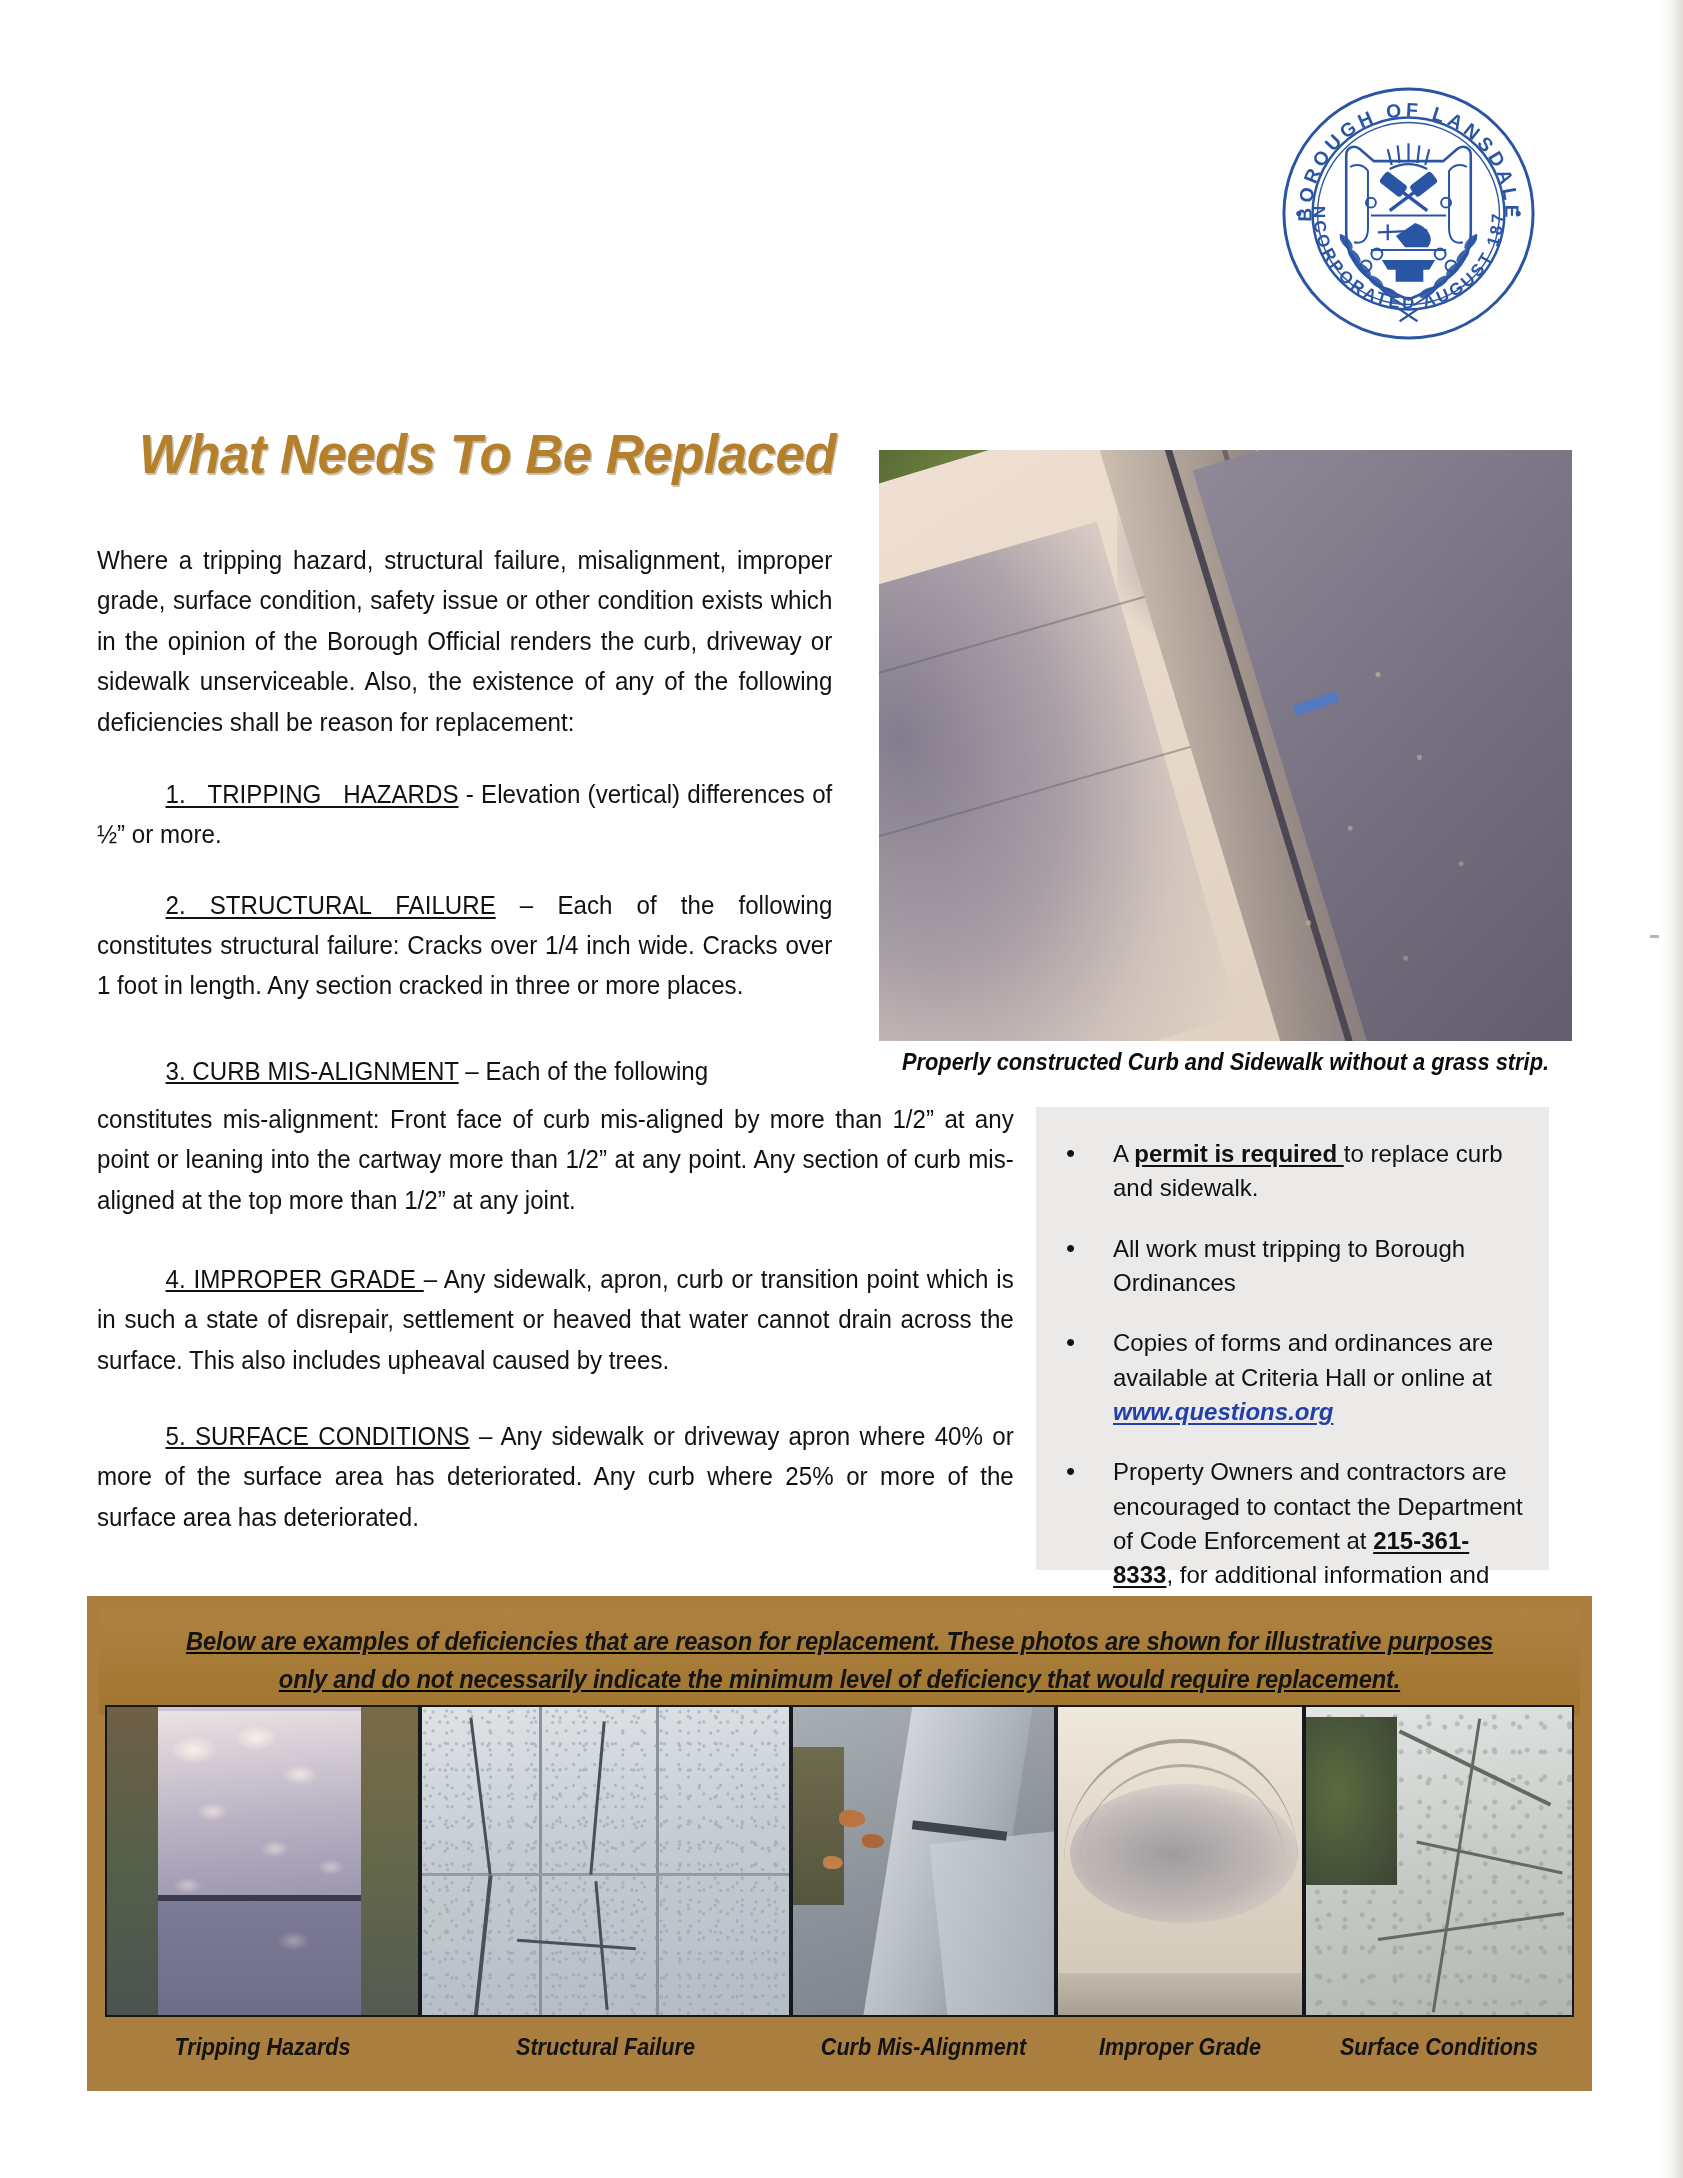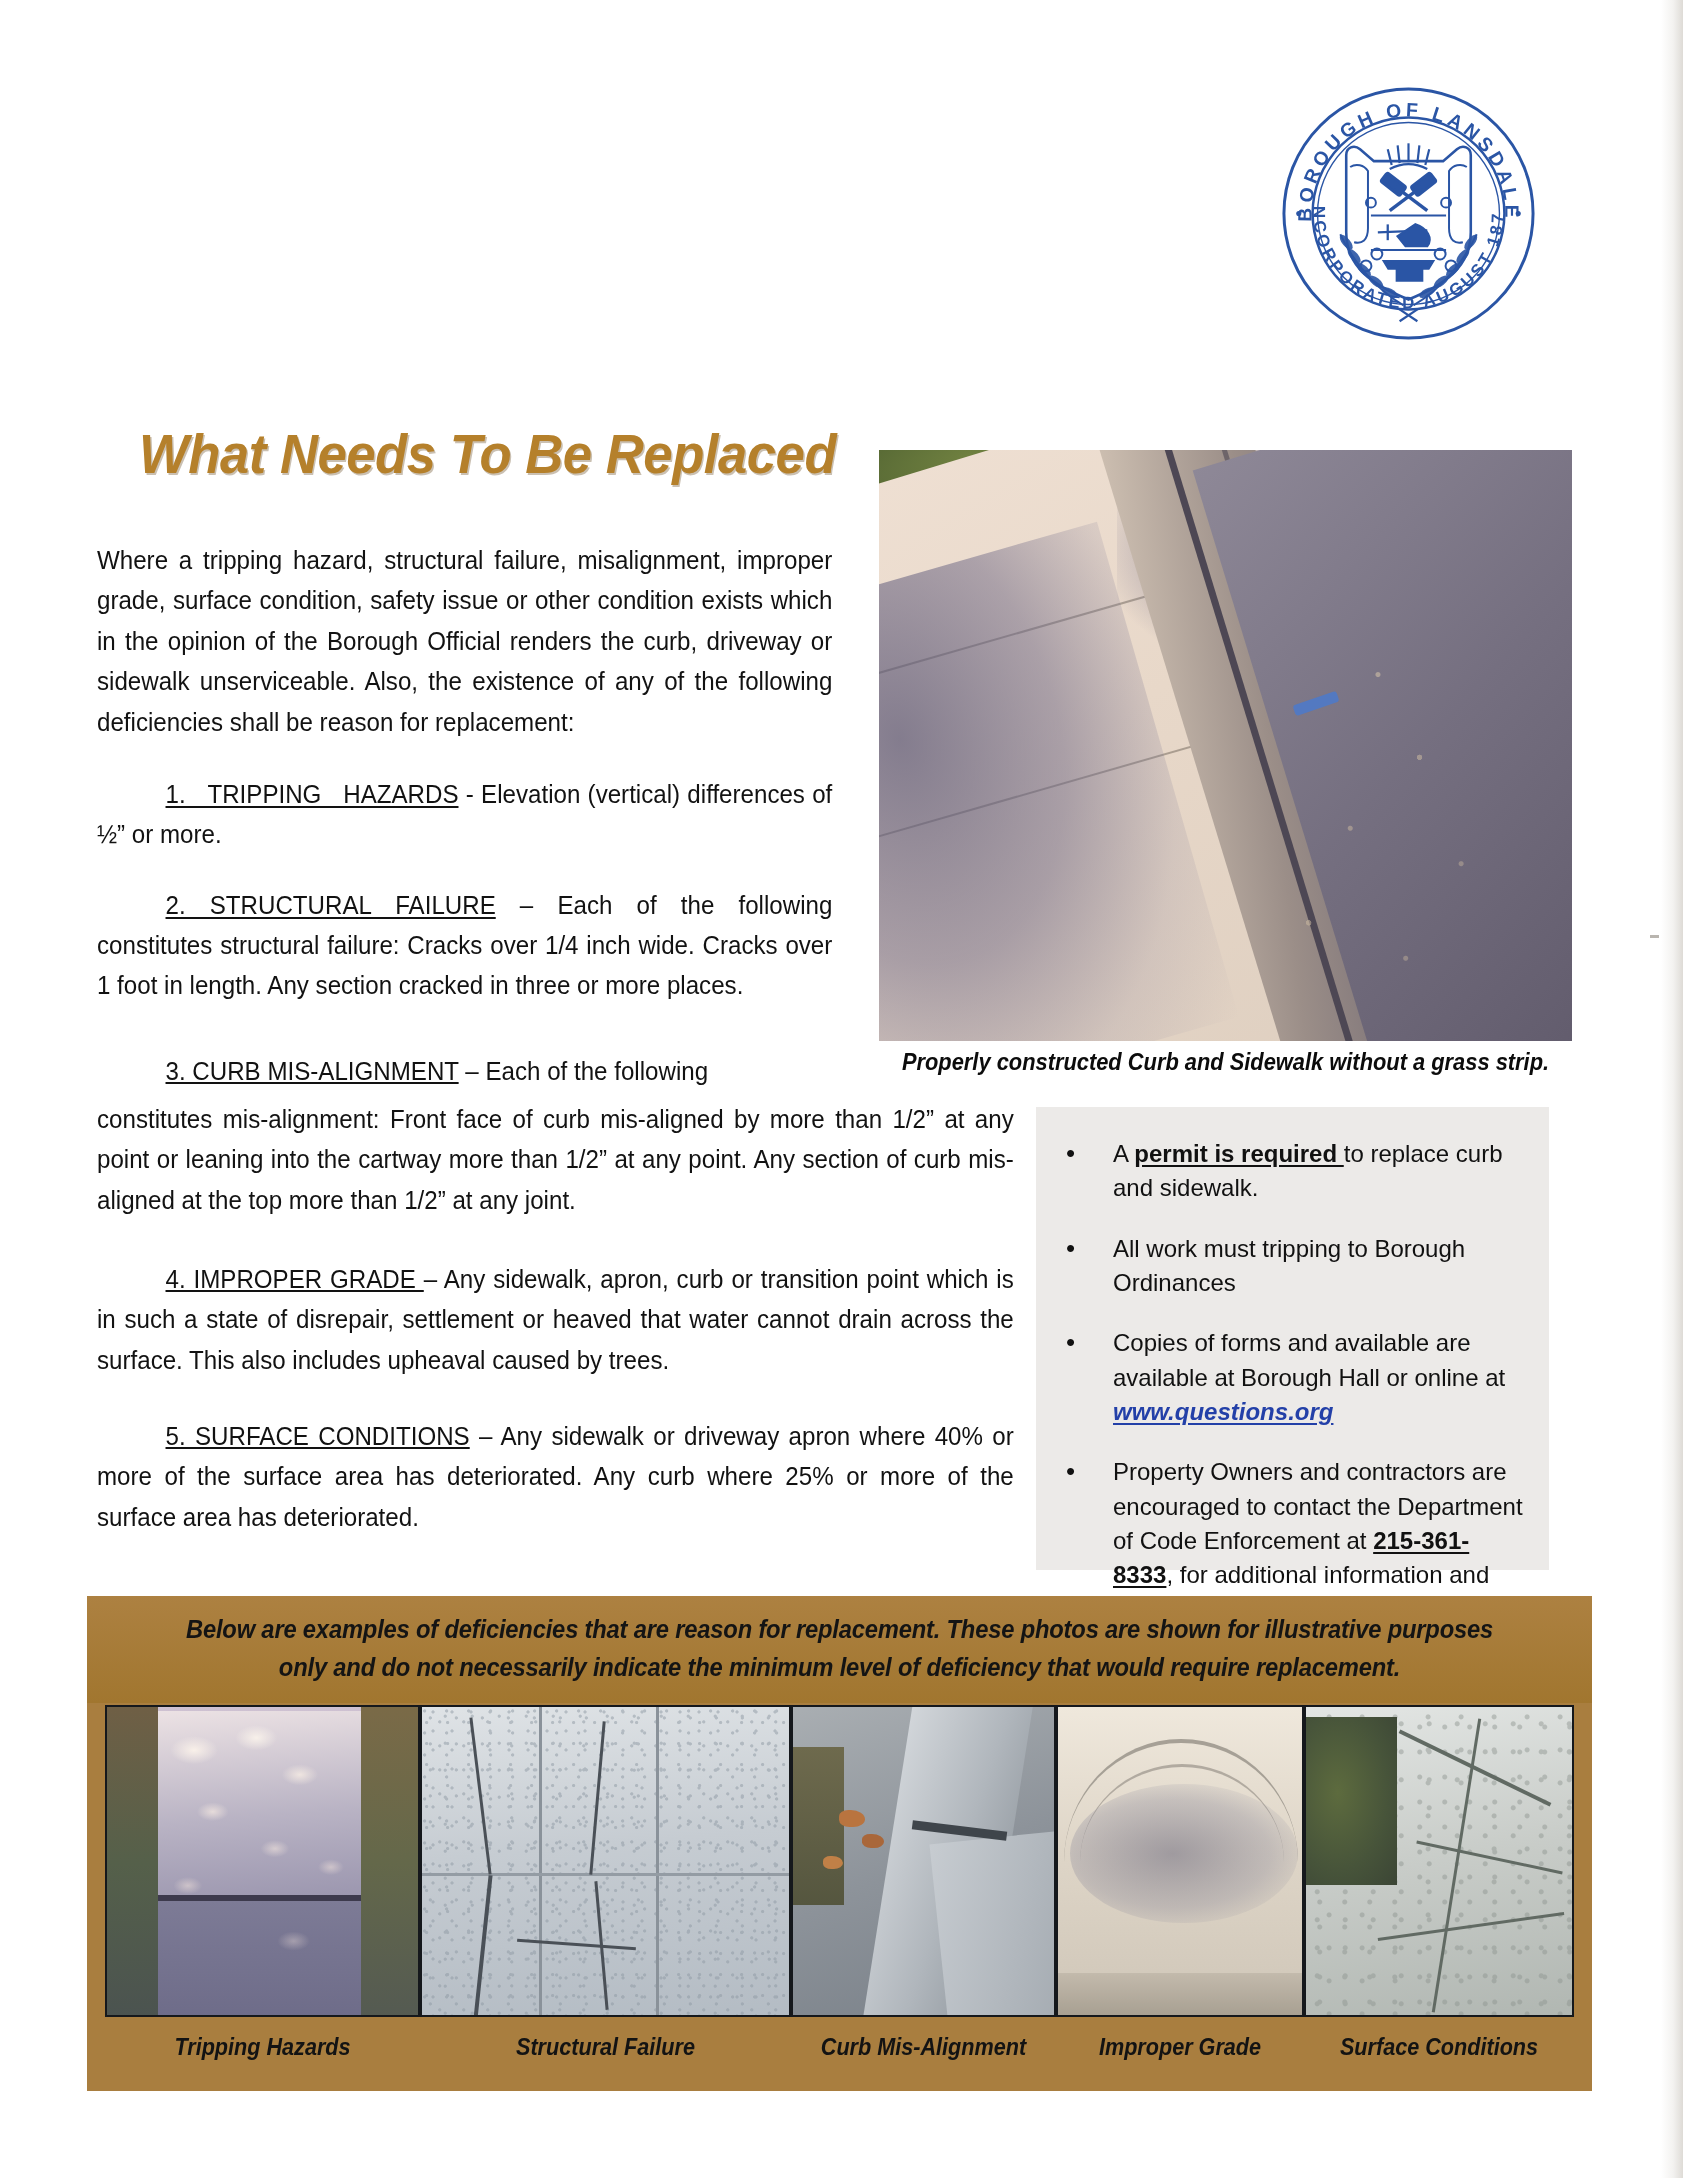--- a/index.html
+++ b/index.html
@@ -271,21 +271,22 @@
     text-underline-offset: 3px;
   }
 
   
   #bottom-block {
     position: absolute;
     left: 87px; top: 1596px;
     width: 1505px; height: 495px;
     background: #a97e3f;
     box-sizing: border-box;
-    padding: 0;
+    padding: 12px;
+    text-decoration: underline;
   }
   #bottom-banner {
     position: relative;
     height: 107px;
     background: linear-gradient(180deg, #ad8141 0%, #a1762f 100%);
     padding-top: 14px;
     box-sizing: border-box;
   }
   .bb-line {
     text-align: center;
@@ -526,21 +527,21 @@
   <p class="para-wide" id="p-item3-rest">constitutes mis-alignment: Front face of curb mis-aligned by more than 1/2” at any point or leaning into the cartway more than 1/2” at any point. Any section of curb mis-aligned at the top more than 1/2” at any joint.</p>
 
   <p class="para-wide" id="p-item4"><span class="indent"></span><u>4. IMPROPER GRADE </u><span>– Any sidewalk, apron, curb or transition point which is in such a state of disrepair, settlement or heaved that water cannot drain across the surface. This also includes upheaval caused by trees.</span></p>
 
   <p class="para-wide" id="p-item5"><span class="indent"></span><u>5. SURFACE CONDITIONS</u><span> – Any sidewalk or driveway apron where 40% or more of the surface area has deteriorated. Any curb where 25% or more of the surface area has deteriorated.</span></p>
 
   <div id="info-box">
     <ul>
       <li><span>A </span><span class="b-u">permit is required </span><span>to replace curb and sidewalk.</span></li>
       <li><span>All work must tripping to Borough Ordinances</span></li>
-      <li><span>Copies of forms and available are available at Borough Hall or online at </span><a class="link" href="#">www.questions.org</a></li>
+      <li><span>Copies of forms and ordinances are available at Criteria Hall or online at </span><a class="link" href="#">www.questions.org</a></li>
       <li><span>Property Owners and contractors are encouraged to contact the Department of Code Enforcement at </span><span class="b-u">215-361-8333</span><span>, for additional information and questions.</span></li>
     </ul>
   </div>
 
   <div id="bottom-block">
     <div id="bottom-banner">
       <div class="bb-line">Below are examples of deficiencies that are reason for replacement. These photos are shown for illustrative purposes</div>
       <div class="bb-line">only and do not necessarily indicate the minimum level of deficiency that would require replacement.</div>
     </div>
 

